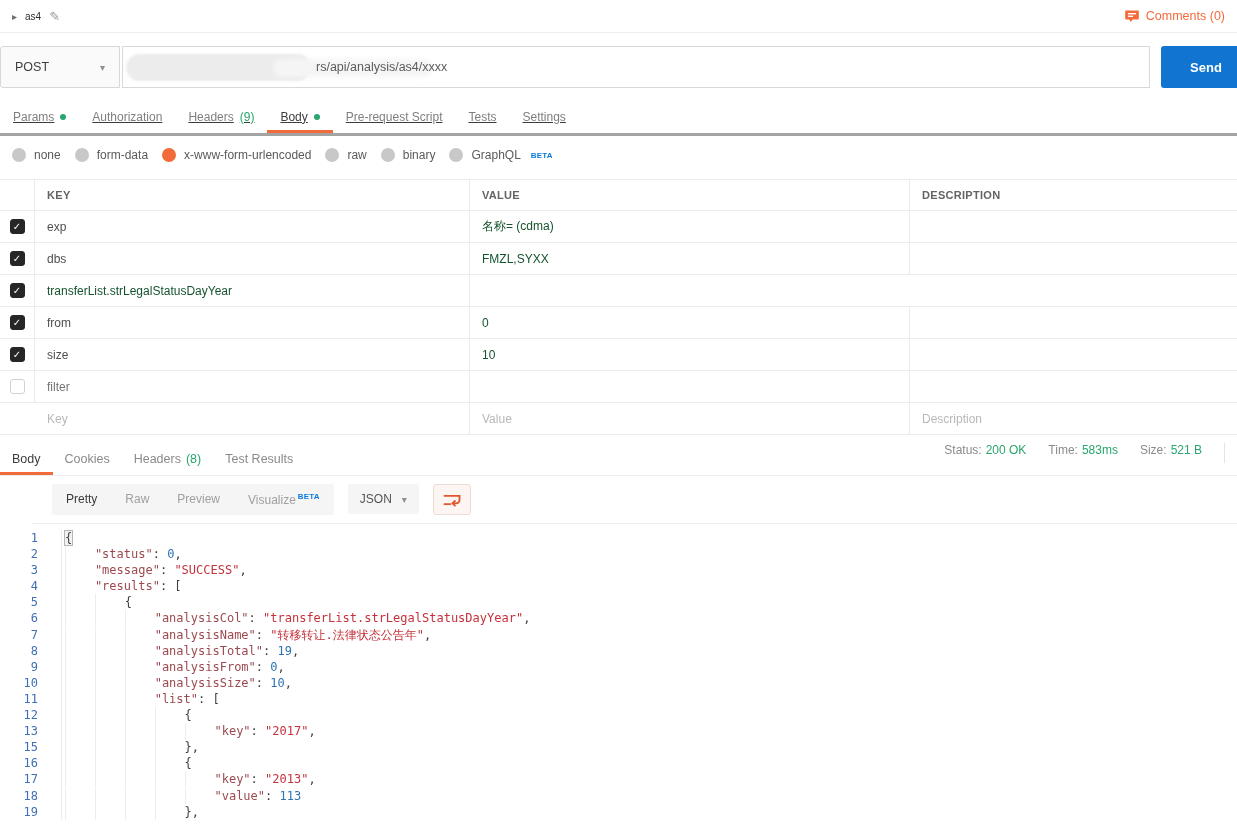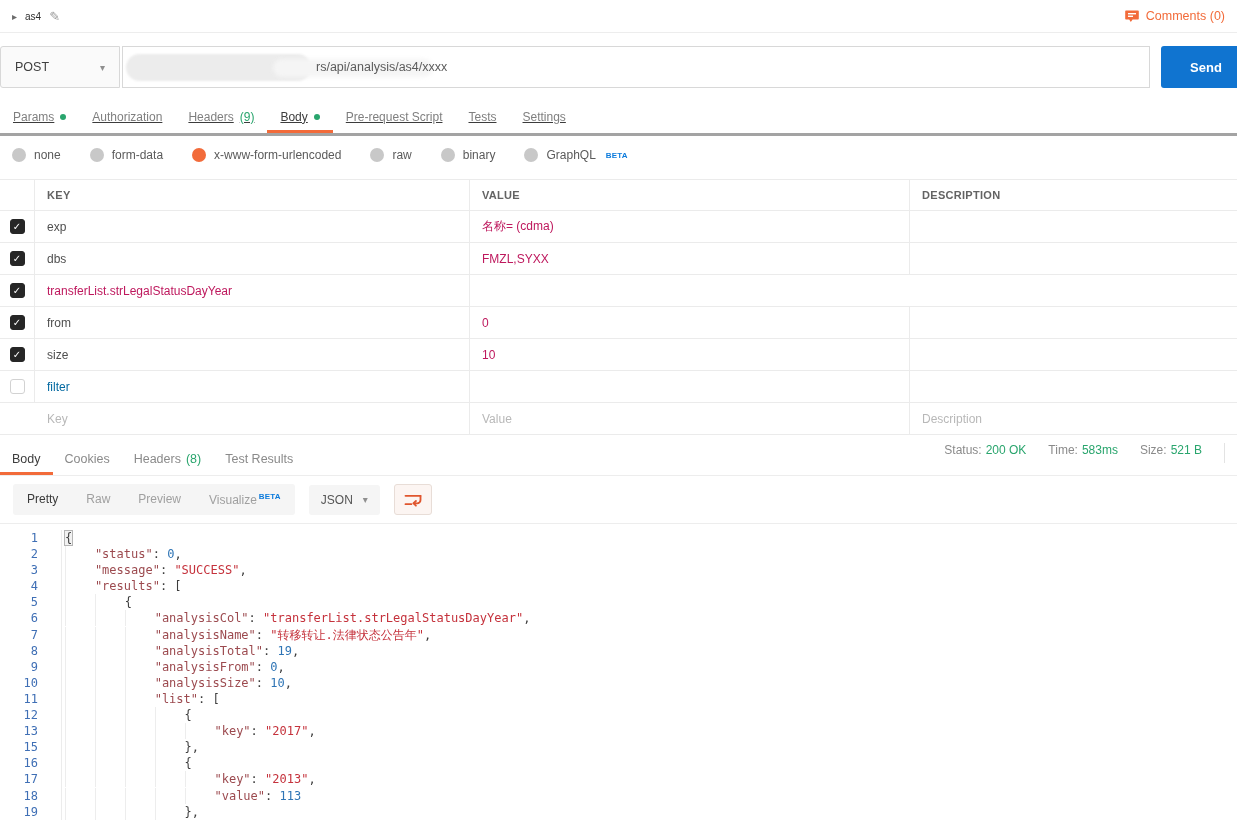--- a/index.html
+++ b/index.html
@@ -25,54 +25,54 @@
   .send{width:90px;margin-left:11px;margin-right:-14px;background:#1074d0;color:#fff;border:none;font-size:13px;font-weight:bold;border-radius:3px;cursor:pointer;font-family:"Liberation Sans",sans-serif;}
 
   
   .reqtabs{display:flex;margin-top:12px;height:36px;border-bottom:3px solid #a3a3a3;box-sizing:border-box;text-decoration:underline;}
   .rtab{padding:0 13px;display:flex;align-items:center;gap:6px;font-size:12px;color:#7f7f7f;cursor:pointer;}
   .rtab.active{color:#3c3c3c;box-shadow:inset 0 -3px 0 #f26b3a;}
   .dot{width:6px;height:6px;border-radius:50%;background:#29a56d;}
   .gcount{color:#29a56d;}
 
   
-  .bodytypes{display:flex;align-items:center;gap:29px;padding:12px 0 12px 12px;font-size:12px;color:#5a5a5a;}
+  .bodytypes{display:flex;align-items:center;gap:14px;padding:12px 0 12px 12px;font-size:12px;color:#5a5a5a;}
   .radio-opt{display:flex;align-items:center;gap:8px;cursor:pointer;}
   .radio{width:14px;height:14px;border-radius:50%;background:#c8c8c8;flex:none;}
   .radio.sel{background:#f26b3a;}
   .beta{color:#0c7bdc;font-size:8px;font-weight:bold;vertical-align:super;margin-left:2px;letter-spacing:.2px;}
 
   
   .ptable{margin-top:5px;font-size:12px;border-bottom:1px solid #ebebeb;}
   .prow{display:grid;grid-template-columns:35px 435px 440px auto;height:31px;border-top:1px solid #ebebeb;}
   .prow>div{display:flex;align-items:center;box-sizing:border-box;height:100%;}
   .c0{justify-content:center;border-right:1px solid #ebebeb;}
   .c1{padding-left:12px;border-right:1px solid #ebebeb;color:#4f4f4f;}
-  .c2{padding-left:12px;border-right:1px solid #ebebeb;color:#be185d;}
+  .c2{padding-left:12px;border-right:1px solid #ebebeb;color:#14532d;}
   .c3{padding-left:12px;color:#4f4f4f;}
   .phead{height:30px;}
   .phead div{font-size:11px;font-weight:bold;color:#636363;letter-spacing:.3px;}
   .cb{width:15px;height:15px;border-radius:3px;border:1px solid #d2d2d2;background:#fff;box-sizing:border-box;cursor:pointer;}
   .cb.checked{background:#262626;border-color:#262626;color:#fff;display:flex;align-items:center;justify-content:center;font-size:10px;line-height:1;}
-  .mutedtxt{color:#0369a1;}
+  .mutedtxt{color:#737373;}
   .ph{color:#b8b8b8;}
   .noborder{border-right:none !important;}
 
   
   .resbar{display:flex;justify-content:space-between;margin-top:8px;height:33px;border-bottom:1px solid #ededed;box-sizing:border-box;}
   .restabs{display:flex;height:100%;}
   .restab{padding:0 12px;display:flex;align-items:center;gap:5px;font-size:12.5px;color:#8a8a8a;cursor:pointer;}
   .restab.active{color:#3c3c3c;box-shadow:inset 0 -3px 0 #f26b3a;}
   .resmeta{display:flex;align-items:flex-start;gap:22px;font-size:12px;color:#8a8a8a;padding-right:12px;}
   .meta-item{display:flex;gap:4px;align-items:center;}
   .gval{color:#29a56d;}
   .resdiv{width:1px;height:20px;background:#e3e3e3;}
 
   
-  .viewbar{display:flex;align-items:center;padding:8px 13px;border-bottom:1px solid #ededed;}
+  .viewbar{display:flex;align-items:flex-start;padding:8px 20px;border-bottom:1px solid #ededed;margin-left:32px;}
   .viewgroup{display:flex;background:#f5f5f5;border-radius:3px;}
   .view{padding:8px 14px;font-size:12px;color:#a0a0a0;cursor:pointer;}
   .view.active{color:#3a3a3a;}
   .fmt{background:#f5f5f5;border-radius:3px;padding:8px 12px;font-size:12px;color:#555;display:flex;gap:10px;align-items:center;margin-left:14px;cursor:pointer;}
   .wrapbtn{width:38px;height:31px;border:1px solid #e8ddd7;background:#fcf5f2;border-radius:3px;display:flex;align-items:center;justify-content:center;margin-left:14px;cursor:pointer;padding:0;}
 
   
   .codearea{padding-top:6px;font-family:"DejaVu Sans Mono",monospace;font-size:12px;}
   .cl{display:flex;height:16.1px;line-height:16px;white-space:pre;}
   .ln{width:38px;text-align:right;color:#3f6fb5;flex:none;}

